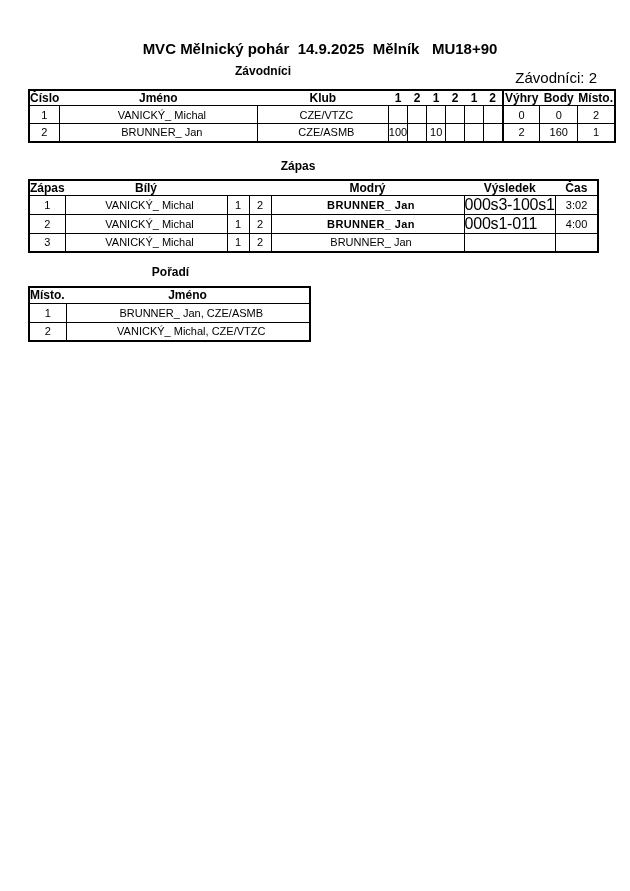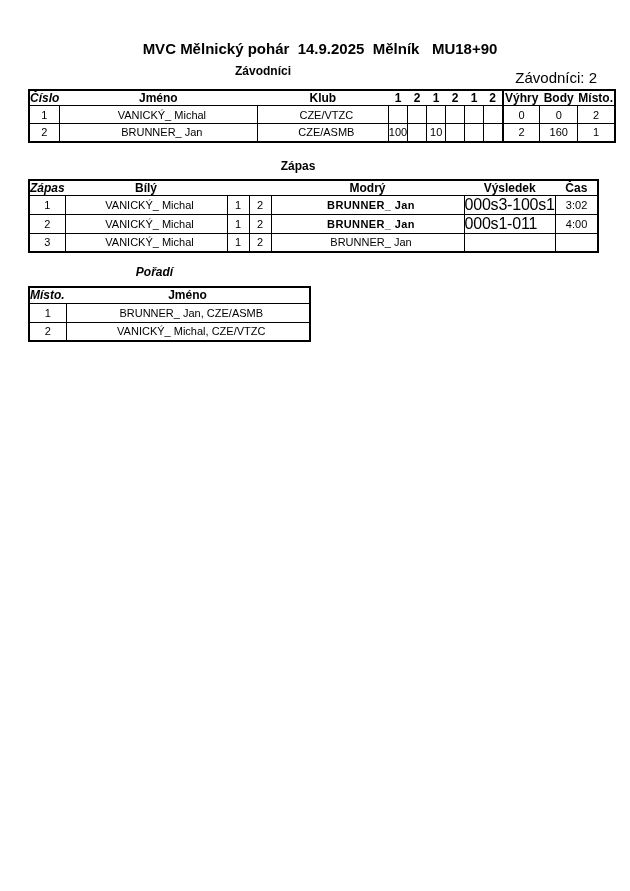--- a/index.html
+++ b/index.html
@@ -21,21 +21,21 @@
   }
   .sec-title {
     position: absolute;
     font-weight: bold;
     font-size: 12px;
     text-align: center;
     white-space: pre;
   }
   .sec-title.t1 { top: 64px;  left: 28px; width: 470px; }
   .sec-title.t2 { top: 159px; left: 28px; width: 540px; }
-  .sec-title.t3 { top: 265px; left: 12px; width: 285px; font-style: italic; }
+  .sec-title.t3 { top: 265px; left: 28px; width: 285px; }
   .count {
     position: absolute;
     top: 69px; left: 485px; width: 112px;
     text-align: right;
     font-size: 15px;
     white-space: pre;
   }
   table.tbl {
     position: absolute;
     border-collapse: collapse;
@@ -52,21 +52,21 @@
     text-align: center;
     vertical-align: middle;
   }
   .tbl td {
     border: 1px solid #000;
     font-size: 11px;
     padding: 0;
     vertical-align: middle;
     white-space: nowrap;
   }
-  th.hl { text-align: left; font-style: italic; }
+  th.hl { text-align: left; }
   td.c  { text-align: center; }
   td.l  { text-align: center; padding-left: 7px; }
   .sep  { border-left: 2px solid #000 !important; }
   td.winner { font-weight: bold; letter-spacing: 0.4px; }
   td.fit { font-size: 16px; letter-spacing: -0.2px; text-align: left; }
   #t-competitors { left: 28px; top: 89px; }
   #t-competitors thead tr { height: 15px; }
   #t-competitors tbody tr { height: 18px; }
   #t-matches { left: 28px; top: 179px; }
   #t-matches thead tr { height: 15px; }

